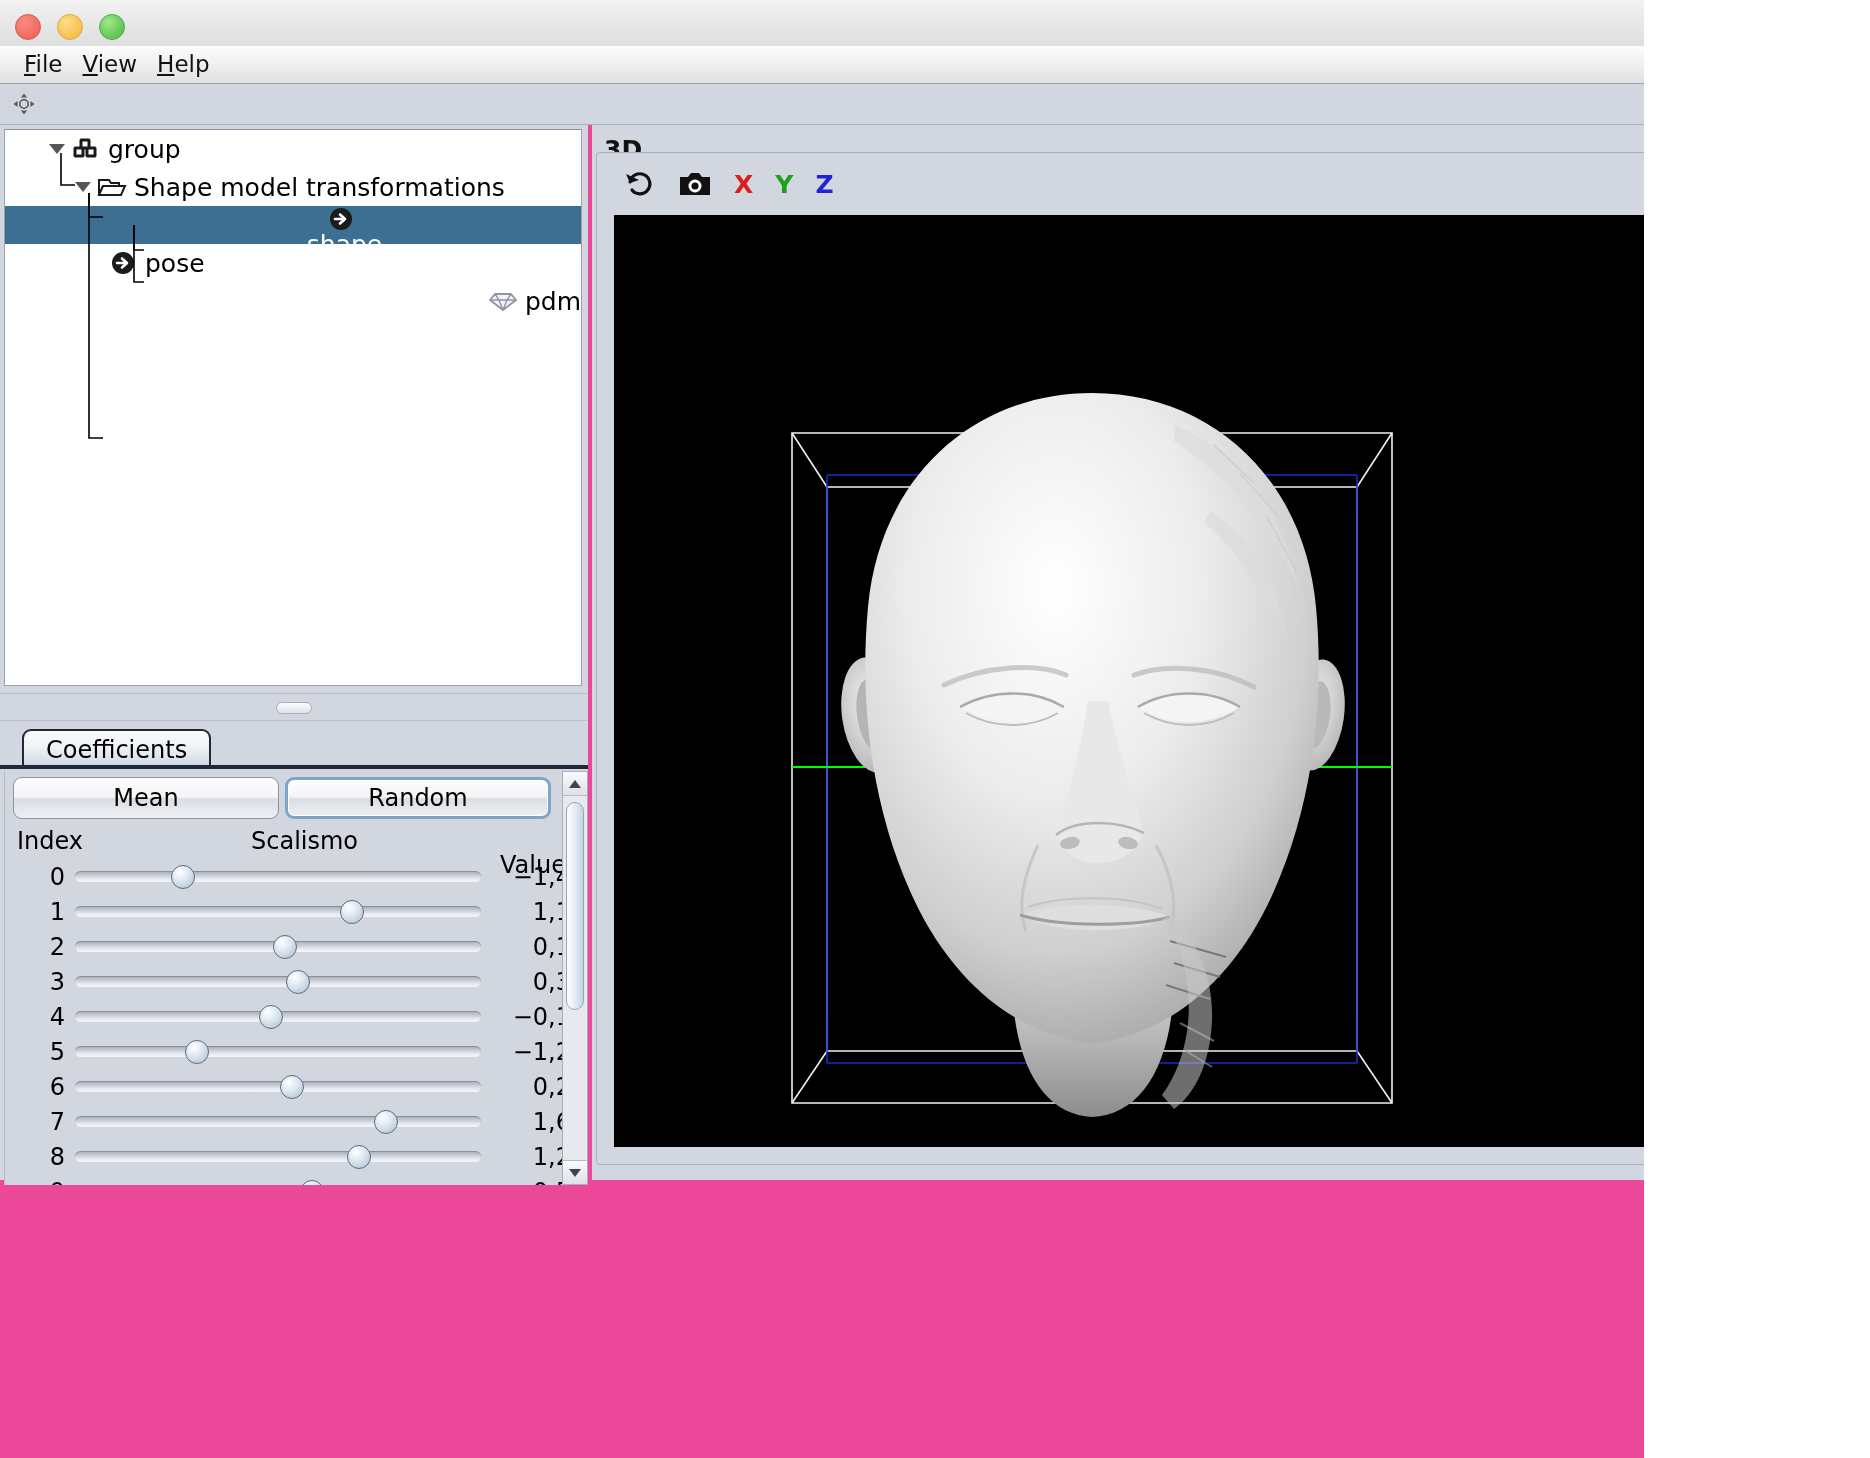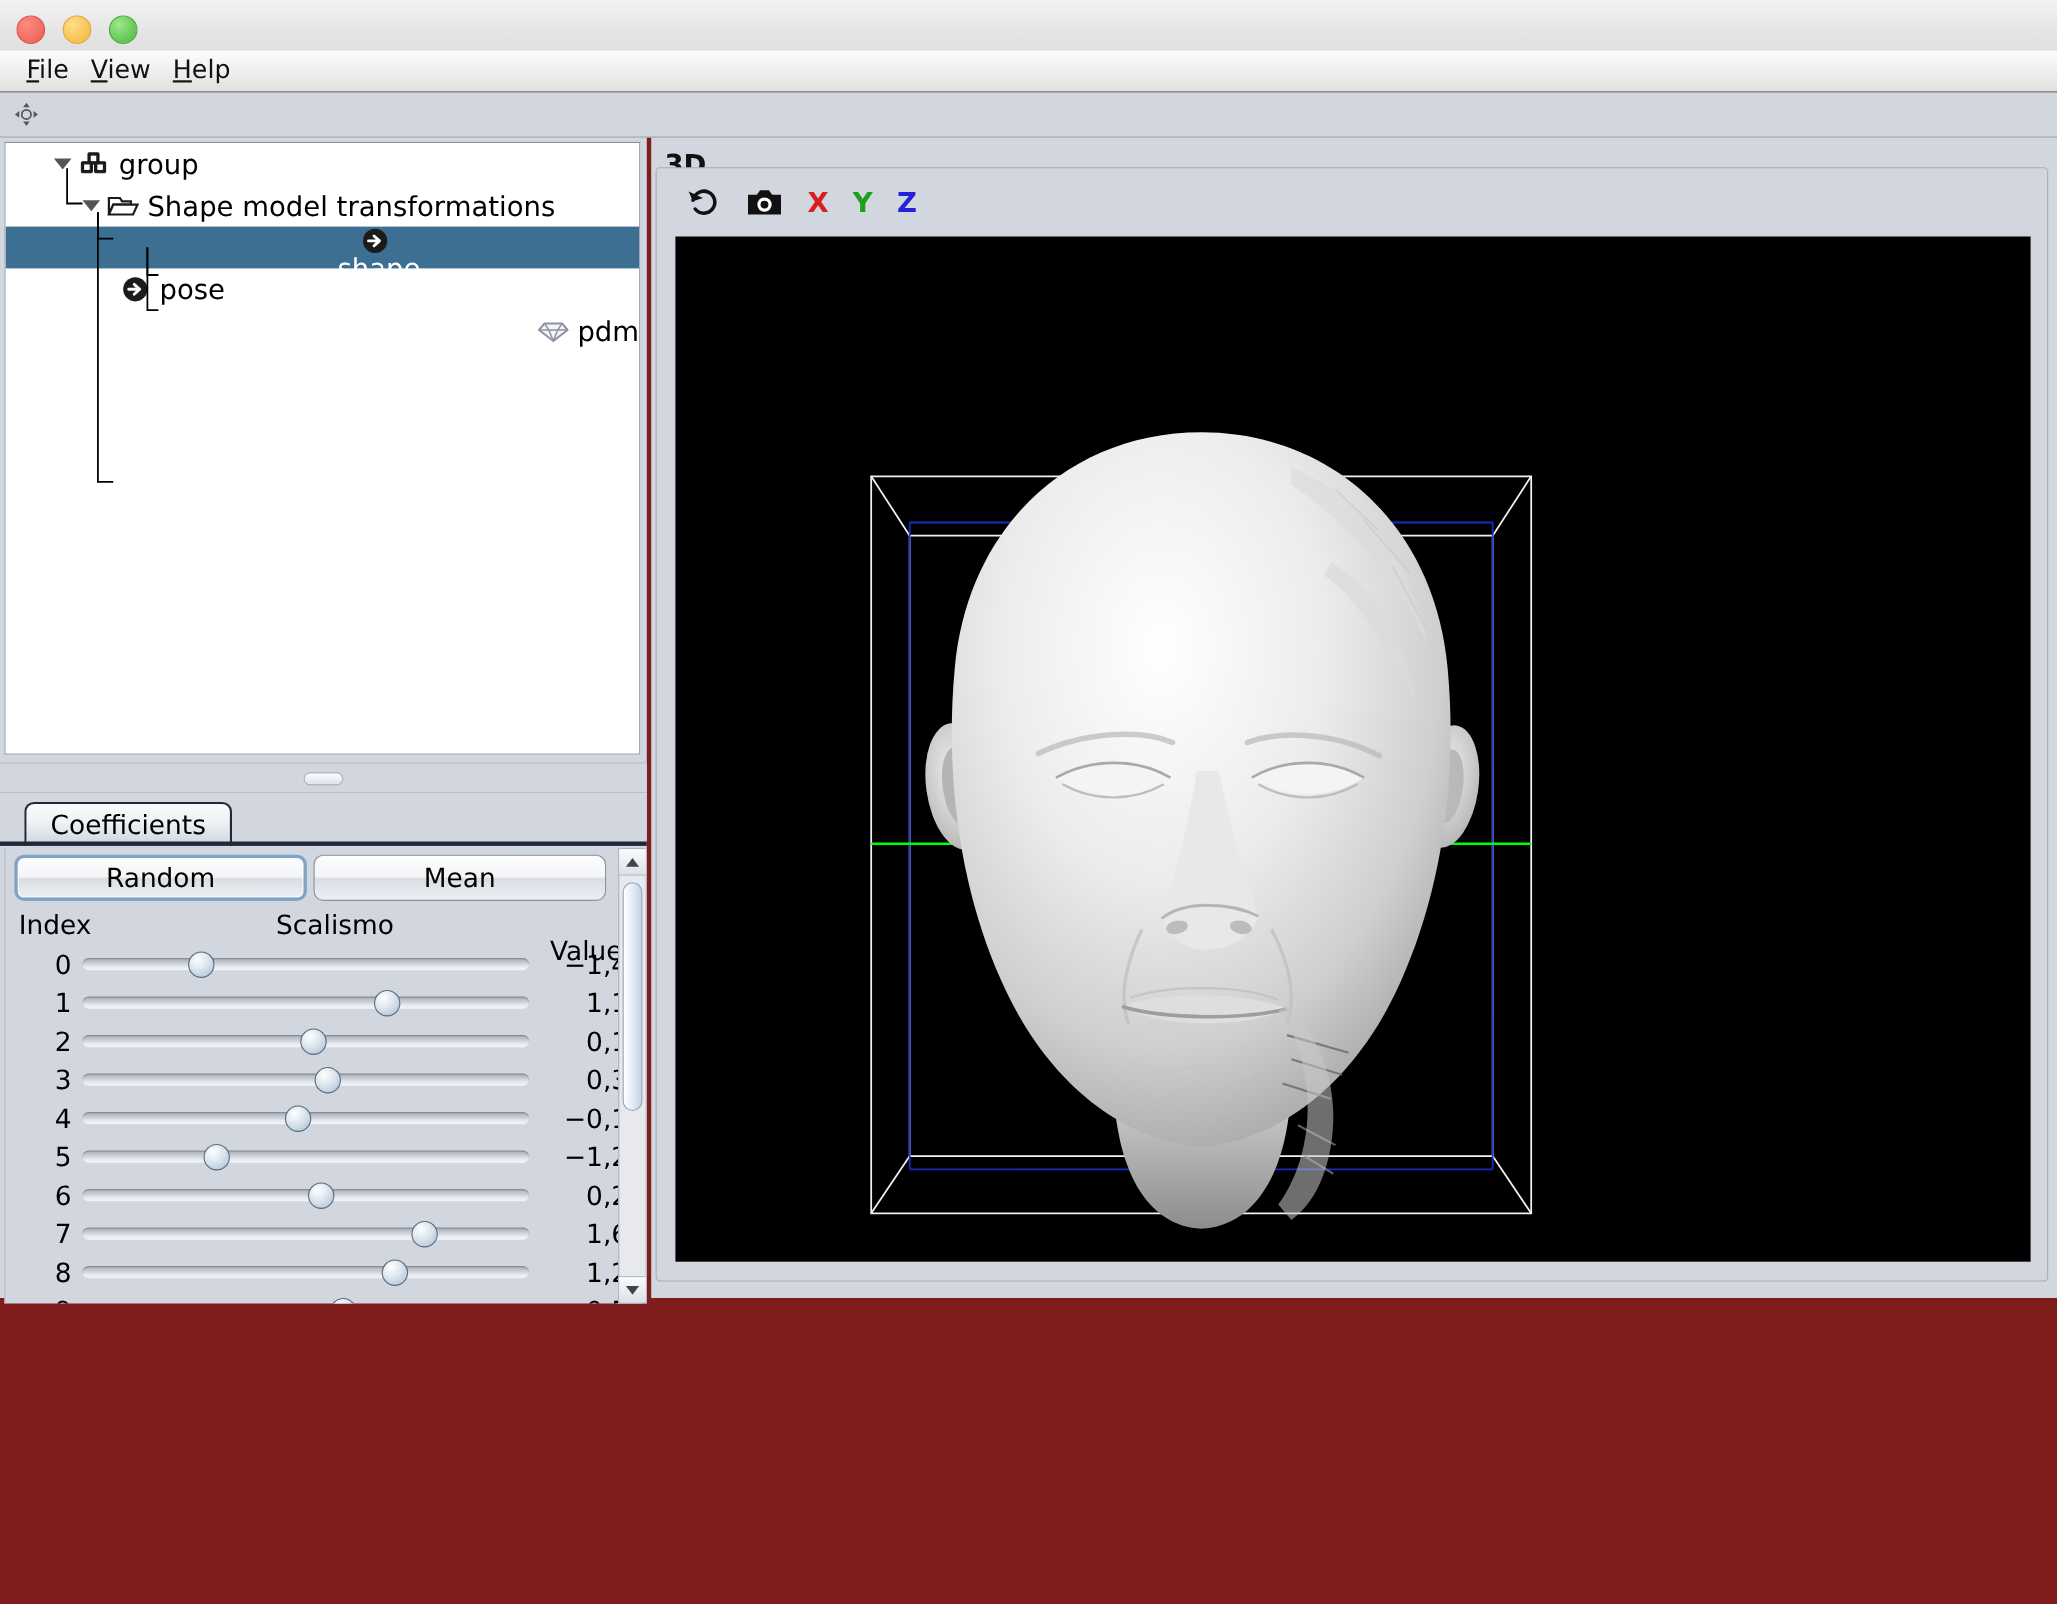--- a/index.html
+++ b/index.html
@@ -6,24 +6,24 @@
     margin: 0;
     padding: 0;
     background: #ffffff;
   }
   body {
     font-family: "DejaVu Sans", sans-serif;
     -webkit-font-smoothing: antialiased;
   }
   #app {
     position: relative;
-    width: 1870px;
+    width: 1644px;
     height: 1458px;
     overflow: hidden;
-    background: #7f1d1d;
+    background: #ec4899;
   }
 
   
   .titlebar {
     position: absolute;
     left: 0; top: 0;
     width: 1870px; height: 58px;
     background: linear-gradient(to bottom, #f2f2f2 0%, #e4e4e4 55%, #dcdcdc 100%);
     border-bottom: 1px solid #b8b8b8;
     box-sizing: border-box;
@@ -508,25 +508,25 @@
 
     <div class="tabstrip">
       <div class="tab">
         <span>Coefficients</span>
       </div>
     </div>
     <div class="tab-underline"></div>
 
     <div class="coeff-panel">
       <div class="btn-row">
+        <div class="jbutton">
+          <span>Mean</span>
+        </div>
         <div class="jbutton focused">
           <span>Random</span>
-        </div>
-        <div class="jbutton">
-          <span>Mean</span>
         </div>
       </div>
 
       <div class="col-head index">Index</div>
       <div class="col-head control">Scalismo</div>
       <div class="col-head value">Value</div>
 
       <div class="slider-rows" id="slider-rows">
           <div class="slider-row">
             <div class="s-index">0</div>

